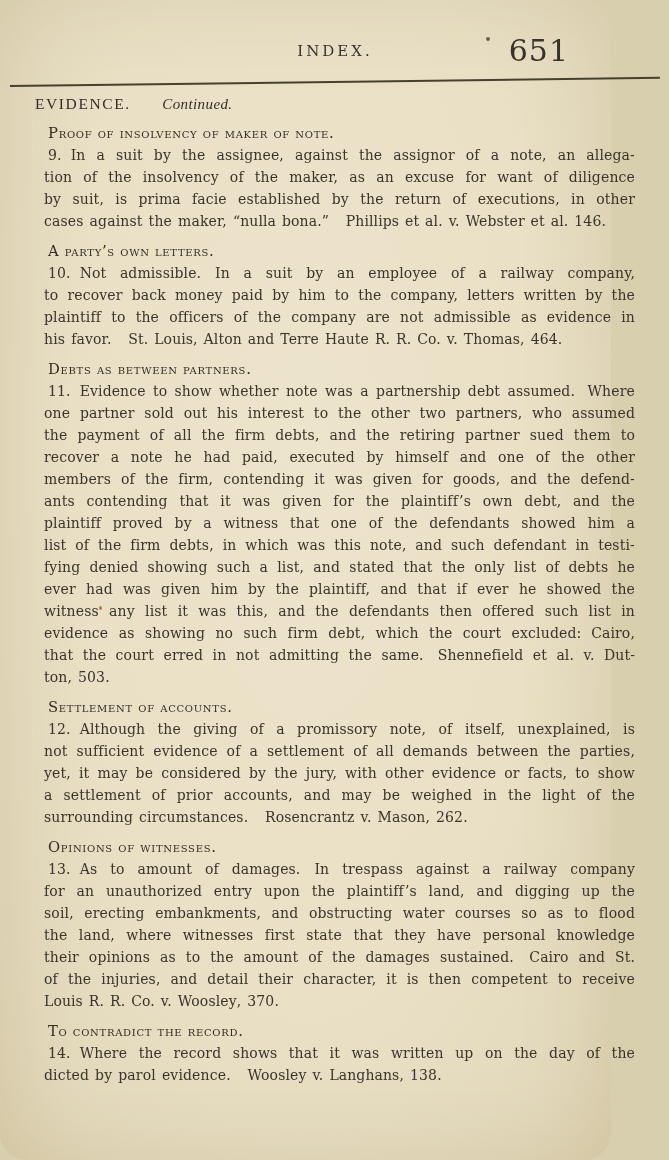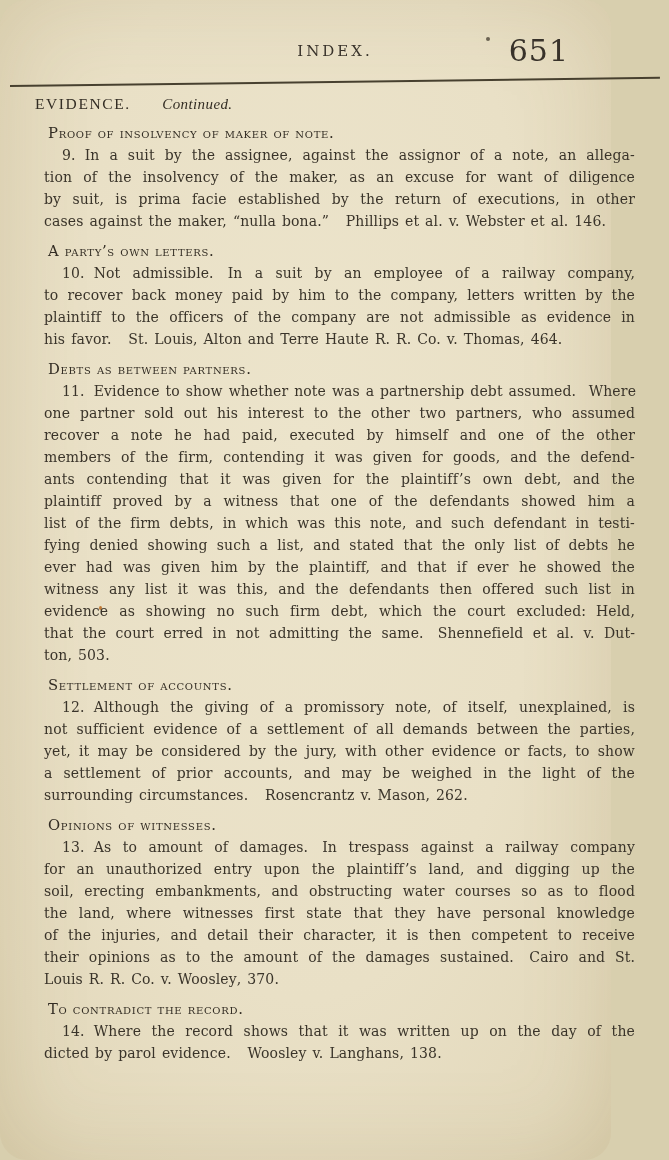--- a/index.html
+++ b/index.html
@@ -58,21 +58,21 @@
     white-space: nowrap;
   }
   .entry-line {
     margin-left: 9px;
     font-size: 14px; line-height: 22px;
     letter-spacing: 0.15px; word-spacing: 1.4px;
     text-align: justify;
     text-align-last: justify;
     white-space: nowrap;
   }
-  .entry-line.first { margin-left: 27px; }
+  .entry-line.first { margin-left: 13px; }
   .entry-line.last  { text-align-last: left; }
   .num { margin-right: 9px; }
   .it { letter-spacing: 0.1px; }
   .gap { display: inline-block; height: 1px; }
   .speck { position: absolute; border-radius: 50%; }
   .speck-1 { left: 486px; top: 37px; width: 4px; height: 4px; background: #6b6252; }
   .speck-2 { left: 99px; top: 606px; width: 3px; height: 4px; background: #c07a36; }
 </style>
 </head>
 <body>
@@ -106,29 +106,30 @@
             <div class="entry-line"><span class="ro">to recover back money paid by him to the company, letters written by the</span></div>
             <div class="entry-line"><span class="ro">plaintiff to the officers of the company are not admissible as evidence in</span></div>
             <div class="entry-line last"><span class="ro">his favor.</span><span class="gap" style="width: 1.2em;"></span><span class="it">St. Louis, Alton and Terre Haute R. R. Co.</span><span class="ro"> v. </span><span class="it">Thomas</span><span class="ro">, 464.</span></div>
           </div>
         </div>
         <div class="section">
           <div class="section-heading">Debts as between partners.</div>
           <div class="entry">
             <div class="entry-line first"><span class="num">11.</span><span class="it">Evidence to show whether note was a partnership debt assumed.</span><span class="gap" style="width: 0.9em;"></span><span class="ro">Where</span></div>
             <div class="entry-line"><span class="ro">one partner sold out his interest to the other two partners, who assumed</span></div>
+            <div class="entry-line"><span class="ro">the payment of all the firm debts, and the retiring partner sued them to</span></div>
             <div class="entry-line"><span class="ro">recover a note he had paid, executed by himself and one of the other</span></div>
             <div class="entry-line"><span class="ro">members of the firm, contending it was given for goods, and the defend-</span></div>
             <div class="entry-line"><span class="ro">ants contending that it was given for the plaintiff’s own debt, and the</span></div>
             <div class="entry-line"><span class="ro">plaintiff proved by a witness that one of the defendants showed him a</span></div>
             <div class="entry-line"><span class="ro">list of the firm debts, in which was this note, and such defendant in testi-</span></div>
             <div class="entry-line"><span class="ro">fying denied showing such a list, and stated that the only list of debts he</span></div>
             <div class="entry-line"><span class="ro">ever had was given him by the plaintiff, and that if ever he showed the</span></div>
             <div class="entry-line"><span class="ro">witness any list it was this, and the defendants then offered such list in</span></div>
-            <div class="entry-line"><span class="ro">evidence as showing no such firm debt, which the court excluded:</span><span class="gap" style="width: 0.7em;"></span><span class="it">Held</span><span class="ro">,</span></div>
+            <div class="entry-line"><span class="ro">evidence as showing no such firm debt, which the court excluded:</span><span class="gap" style="width: 0.7em;"></span><span class="it">Cairo</span><span class="ro">,</span></div>
             <div class="entry-line"><span class="ro">that the court erred in not admitting the same.</span><span class="gap" style="width: 1em;"></span><span class="it">Shennefield et al.</span><span class="ro"> v. </span><span class="it">Dut-</span></div>
             <div class="entry-line last"><span class="it">ton</span><span class="ro">, 503.</span></div>
           </div>
         </div>
         <div class="section">
           <div class="section-heading">Settlement of accounts.</div>
           <div class="entry">
             <div class="entry-line first"><span class="num">12.</span><span class="it">Although the giving of a promissory note</span><span class="ro">, of itself, unexplained, is</span></div>
             <div class="entry-line"><span class="ro">not sufficient evidence of a settlement of all demands between the parties,</span></div>
             <div class="entry-line"><span class="ro">yet, it may be considered by the jury, with other evidence or facts, to show</span></div>
@@ -136,22 +137,22 @@
             <div class="entry-line last"><span class="ro">surrounding circumstances.</span><span class="gap" style="width: 1.2em;"></span><span class="it">Rosencrantz</span><span class="ro"> v. </span><span class="it">Mason</span><span class="ro">, 262.</span></div>
           </div>
         </div>
         <div class="section">
           <div class="section-heading">Opinions of witnesses.</div>
           <div class="entry">
             <div class="entry-line first"><span class="num">13.</span><span class="it">As to amount of damages.</span><span class="gap" style="width: 1em;"></span><span class="ro">In trespass against a railway company</span></div>
             <div class="entry-line"><span class="ro">for an unauthorized entry upon the plaintiff’s land, and digging up the</span></div>
             <div class="entry-line"><span class="ro">soil, erecting embankments, and obstructing water courses so as to flood</span></div>
             <div class="entry-line"><span class="ro">the land, where witnesses first state that they have personal knowledge</span></div>
+            <div class="entry-line"><span class="ro">their opinions as to the amount of the damages sustained.</span><span class="gap" style="width: 1.1em;"></span><span class="it">Cairo and St.</span></div>
             <div class="entry-line"><span class="ro">of the injuries, and detail their character, it is then competent to receive</span></div>
-            <div class="entry-line"><span class="ro">their opinions as to the amount of the damages sustained.</span><span class="gap" style="width: 1.1em;"></span><span class="it">Cairo and St.</span></div>
             <div class="entry-line last"><span class="it">Louis R. R. Co.</span><span class="ro"> v. </span><span class="it">Woosley</span><span class="ro">, 370.</span></div>
           </div>
         </div>
         <div class="section">
           <div class="section-heading">To contradict the record.</div>
           <div class="entry">
             <div class="entry-line first"><span class="num">14.</span><span class="ro">Where the record shows that it was written up on the day of the</span></div>
             <div class="entry-line last"><span class="ro">dicted by parol evidence.</span><span class="gap" style="width: 1.2em;"></span><span class="it">Woosley</span><span class="ro"> v. </span><span class="it">Langhans</span><span class="ro">, 138.</span></div>
           </div>
         </div>

